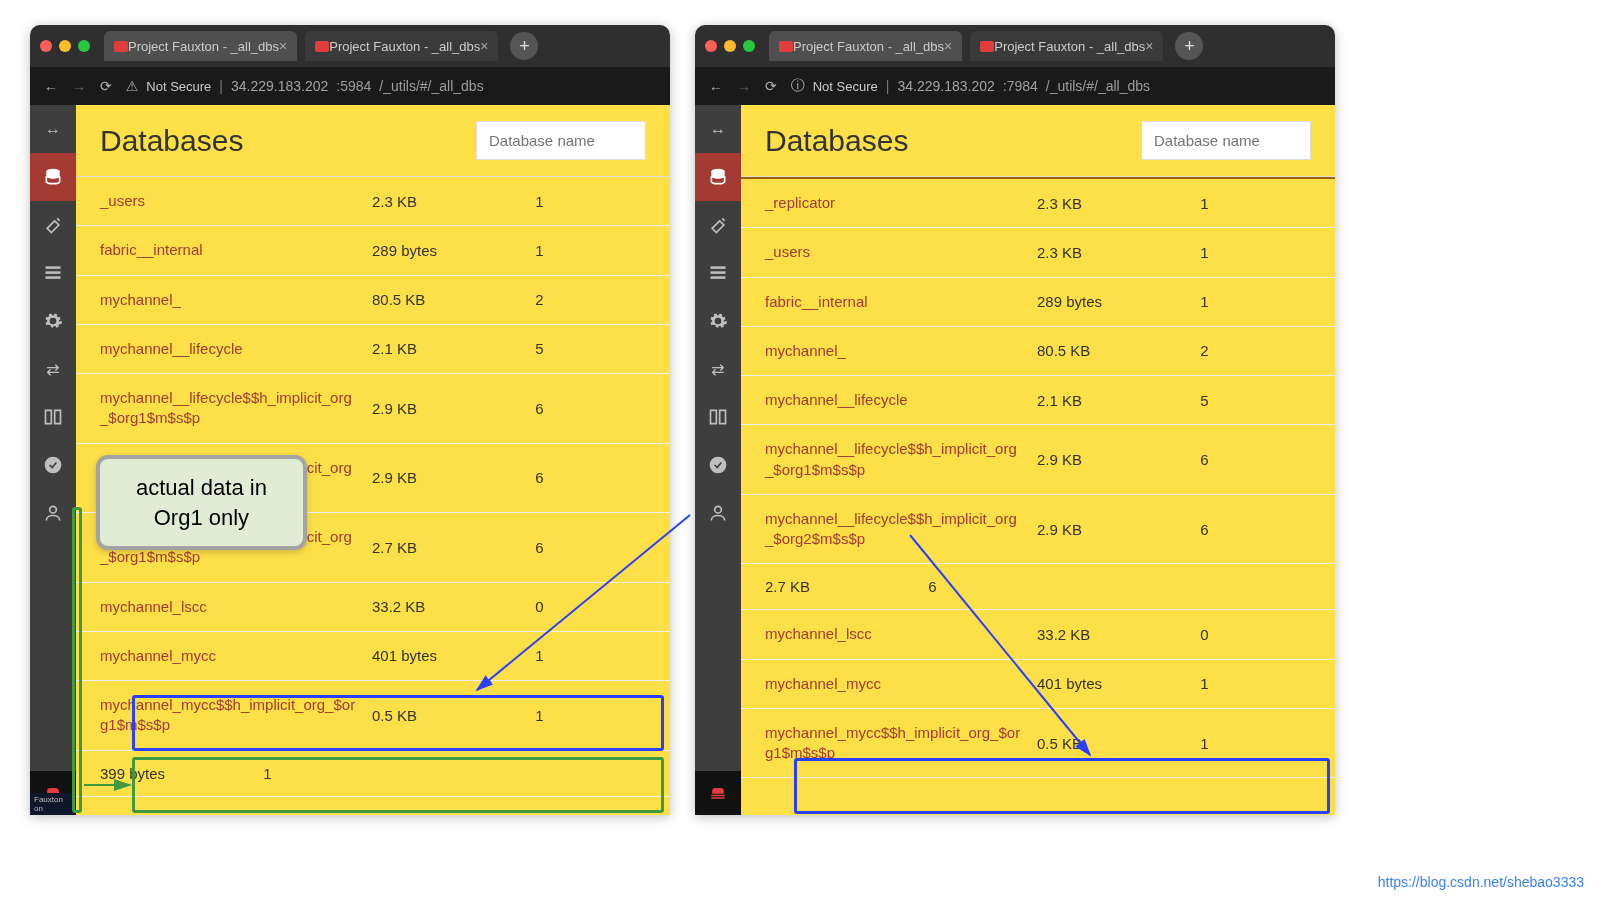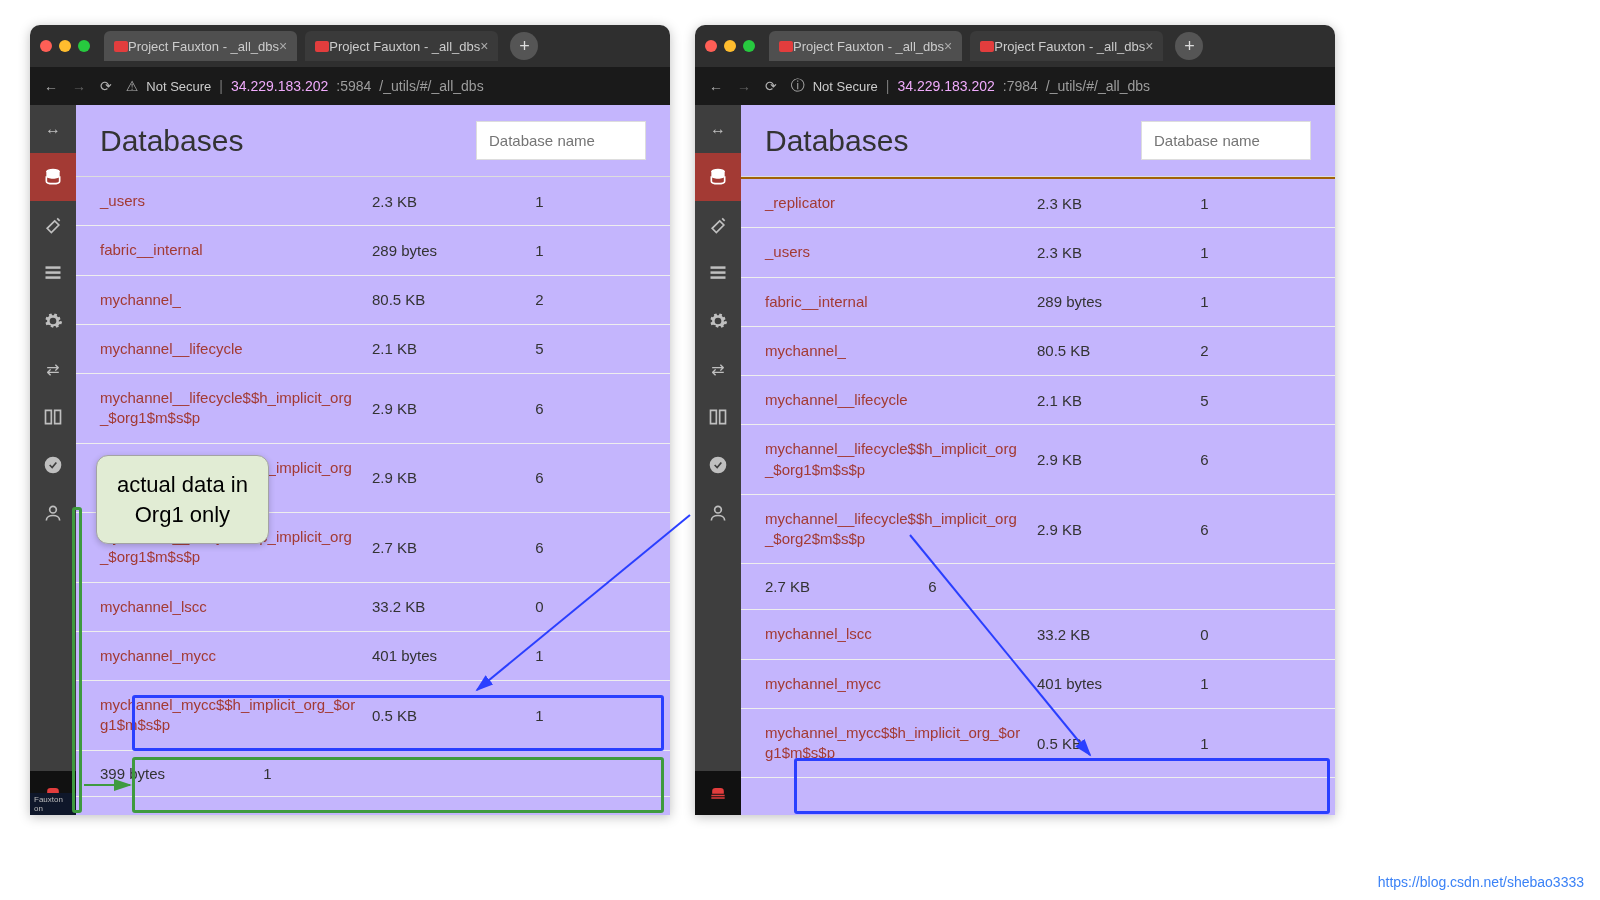--- a/index.html
+++ b/index.html
@@ -17,44 +17,44 @@
   .tab.inactive{background:#3a3a3a}
   .tab .fav{width:14px;height:11px;border-radius:2px;background:#e23d3d;flex:0 0 auto}
   .tab .tt{flex:1;white-space:nowrap;overflow:hidden;text-overflow:ellipsis}
   .tab .x{color:#aaa;font-size:14px}
   .newtab{width:28px;height:28px;border-radius:50%;background:#555;color:#ddd;font-size:18px;display:flex;align-items:center;justify-content:center;margin-left:4px}
   .addrbar{height:38px;background:#1a1a1a;display:flex;align-items:center;gap:14px;padding:0 14px;color:#ccc;font-size:14px}
   .ico{display:inline-flex;align-items:center;justify-content:center;opacity:.85}
   .addr{display:flex;align-items:center;gap:8px;flex:1;white-space:nowrap;overflow:hidden}
   .addr .ns{font-size:13px}
   .addr .sep{color:#777}
-  .addr .host{color:#f0abfc}
+  .addr .host{color:#a3a3a3}
   .addr .path{color:#9d9d9d}
   .body{display:flex;height:calc(100% - 80px)}
   .side{width:46px;background:#3e3e3e;display:flex;flex-direction:column;position:relative}
   .sbtn{height:48px;display:flex;align-items:center;justify-content:center;color:#bfbfbf}
   .sbtn.active{background:#a33a34;color:#fff}
   .sbtn svg{width:20px;height:20px}
   .sbtn.footer{margin-top:auto;background:#111;height:44px}
   .couch{color:#e23d3d}
   .fx{position:absolute;bottom:0;left:0;font-size:8px;background:#0f172a;color:#bbb;padding:2px 4px}
-  .main{flex:1;background:#c4b5fd;display:flex;flex-direction:column;overflow:hidden}
+  .main{flex:1;background:#fde047;display:flex;flex-direction:column;overflow:hidden}
   .hdr{display:flex;align-items:center;justify-content:space-between;padding:16px 24px;border-bottom:1px solid #ddd}
   .hdr h1{font-size:30px;font-weight:400;color:#333}
   .srch{border:1px solid #ddd;padding:10px 12px;color:#aaa;font-size:15px;width:170px;background:#fff}
   .list{flex:1;overflow:auto}
   .row{display:flex;align-items:center;padding:14px 26px 14px 24px;border-bottom:1px solid #eee;font-size:15px}
   .row.topline{border-top:2px solid #a16207}
   .row .name{flex:0 0 50%;color:#a33a34;word-break:break-all;padding-right:12px;line-height:1.35}
   .row .size{flex:0 0 30%;color:#333}
   .row .cnt{flex:0 0 20%;color:#333}
   .hl{position:absolute;border:3px solid;border-radius:3px;pointer-events:none}
   .hl.blue{border-color:#2a3fff}
   .hl.green{border-color:#3f9a3f}
-  .callout{position:absolute;border:1px solid #a3a3a3;border-radius:12px;padding:14px 20px;font-size:22px;line-height:1.35;text-align:center;box-shadow:0 2px 6px rgba(0,0,0,.2)}
+  .callout{position:absolute;border:4px solid #a3a3a3;border-radius:12px;padding:14px 36px;font-size:22px;line-height:1.35;text-align:center;box-shadow:0 2px 6px rgba(0,0,0,.2)}
   .callout.g{background:#e1ecd4}
   .callout.b{background:#d7e7ef}
   svg.arrow{position:absolute;overflow:visible;pointer-events:none}
   .wm{position:absolute;right:16px;bottom:10px;color:#3b82f6;font-size:14px}
 </style>
 </head>
 <body>
 
 <div class="stage">
 

